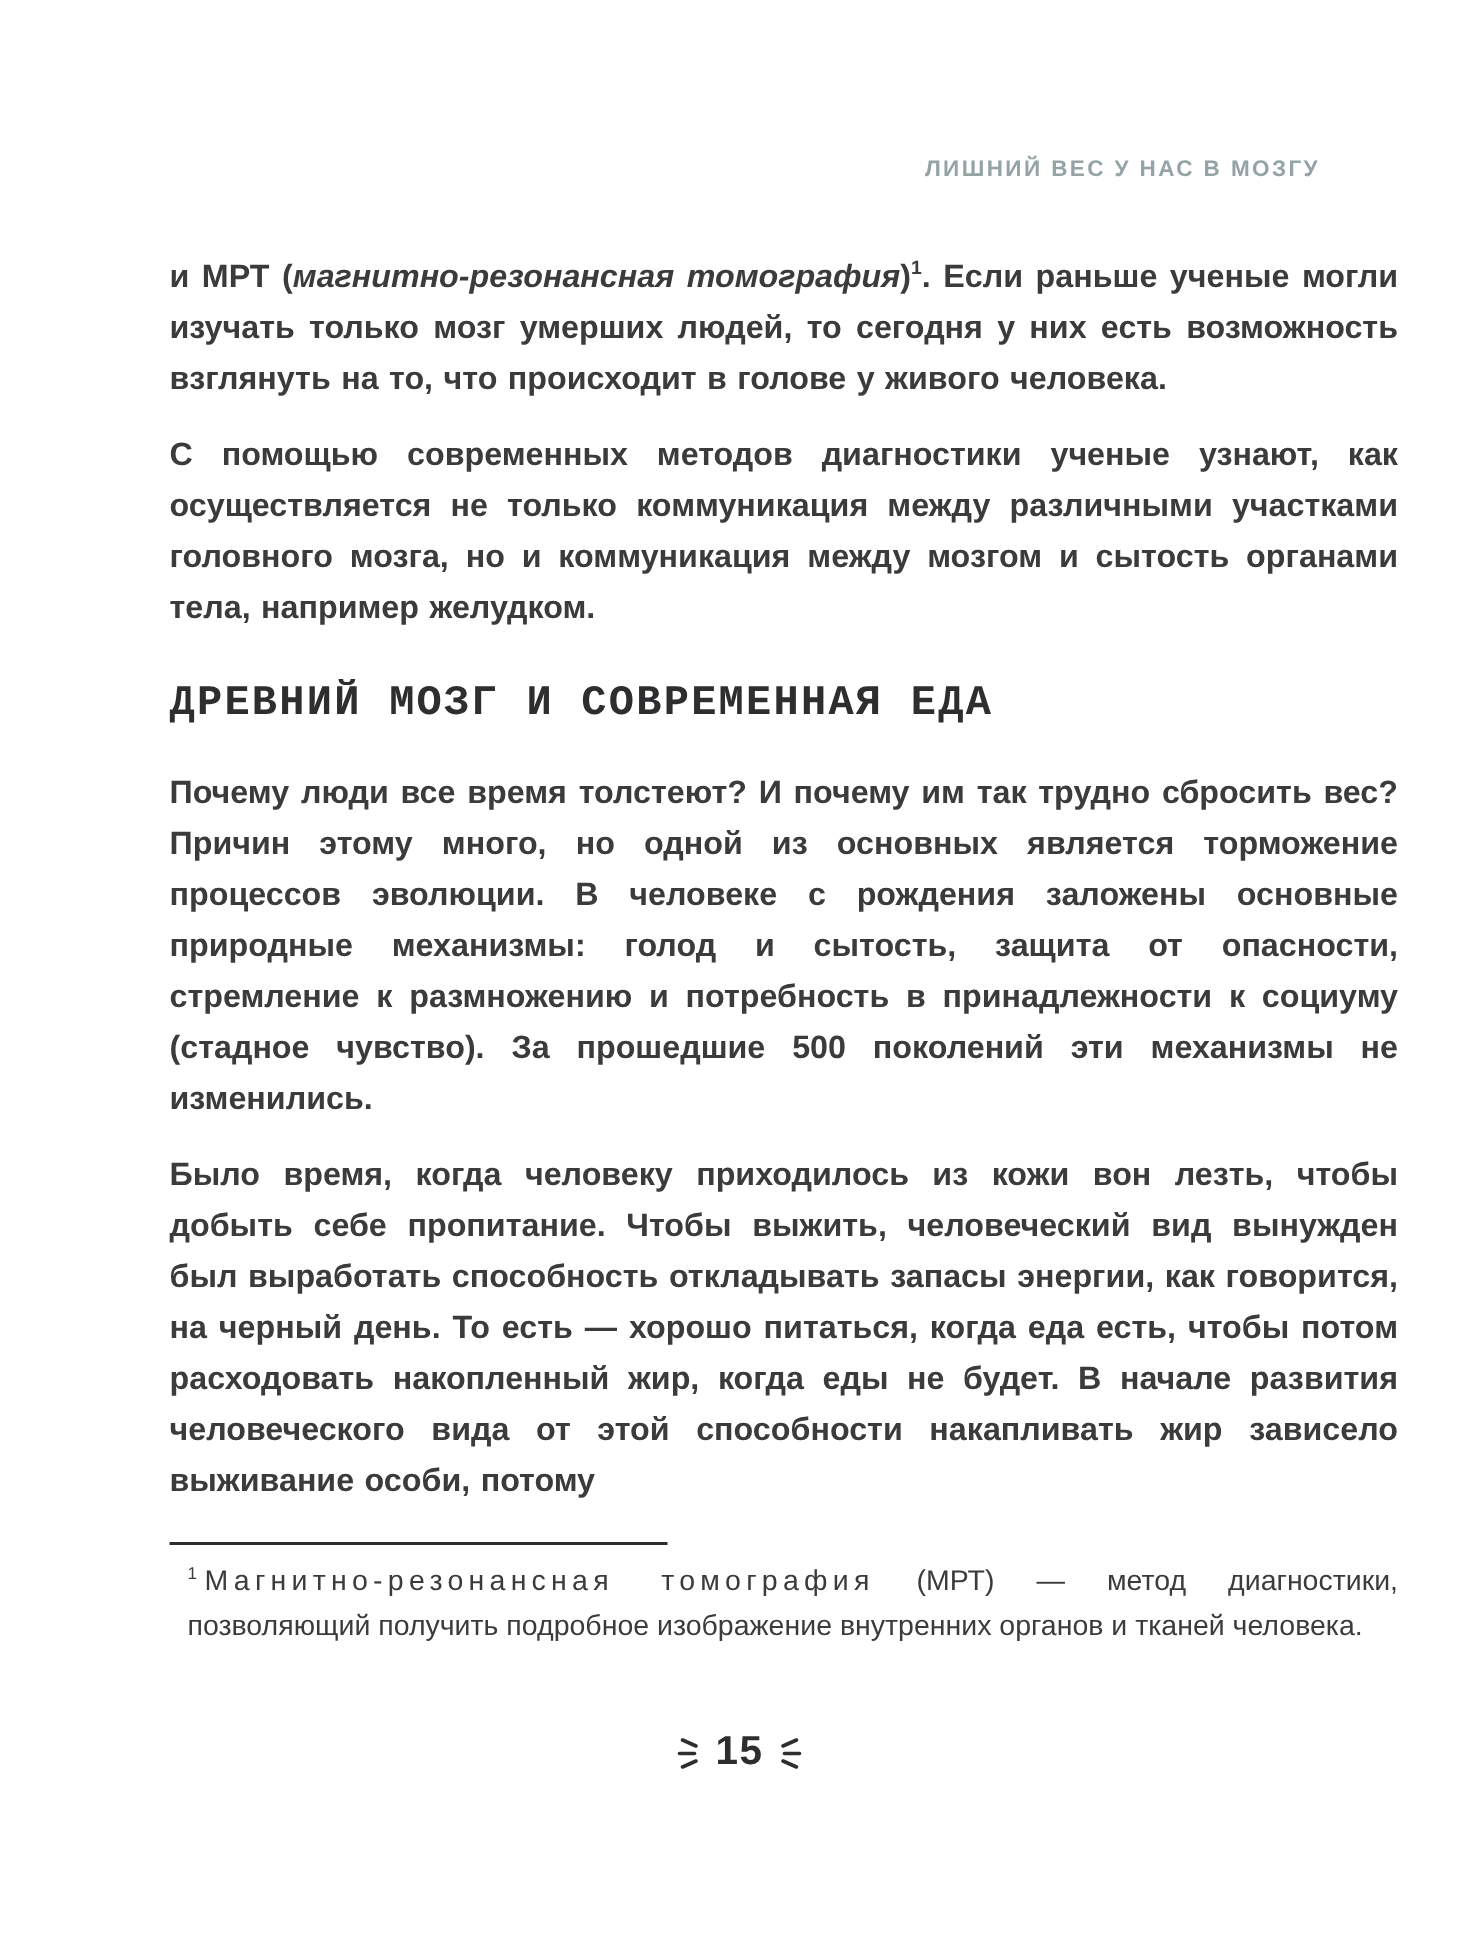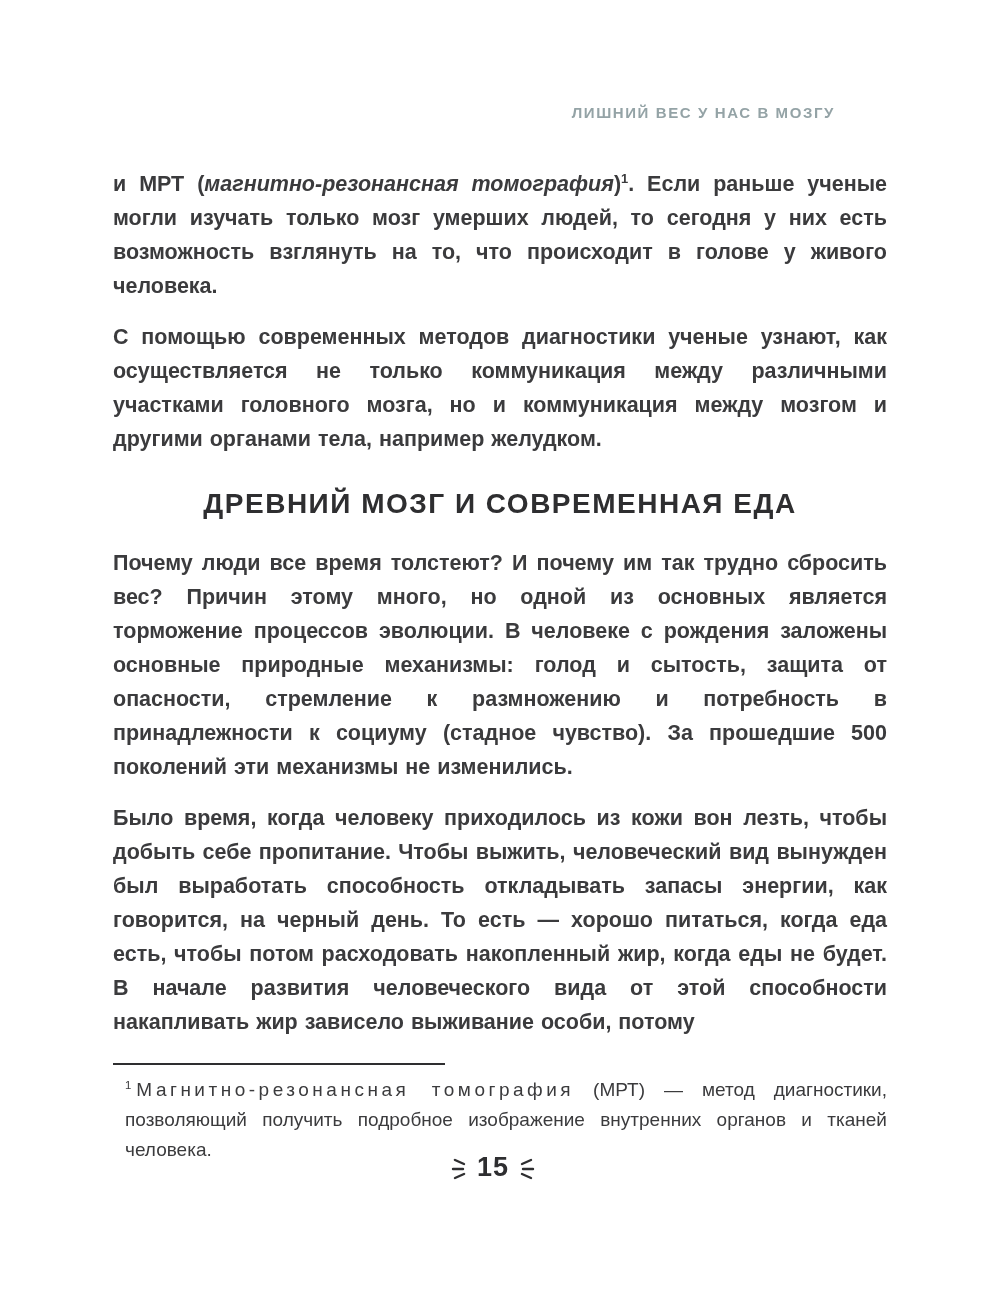--- a/index.html
+++ b/index.html
@@ -7,21 +7,21 @@
   body {
     width: 986px;
     height: 1299px;
     font-family: "Liberation Sans", sans-serif;
     color: #3b3b3d;
     overflow: hidden;
   }
   .page {
     width: 986px;
     height: 1299px;
-    padding: 104px 99px 0 113px;
+    padding: 104px 54px 0 113px;
     position: relative;
   }
   .running-header {
     text-align: right;
     padding-right: 52px;
     font-weight: bold;
     font-size: 15px;
     letter-spacing: 1.6px;
     color: #94a3a6;
     text-transform: uppercase;
@@ -35,26 +35,26 @@
     word-spacing: 1px;
     font-weight: bold;
   }
   .body-para em { font-style: italic; }
   sup.fn-ref {
     font-size: 60%;
     vertical-align: super;
     line-height: 0;
   }
   .section-heading {
-    text-align: center;
     font-weight: bold;
     font-size: 28px;
     letter-spacing: 1.5px;
     color: #2e2e30;
     margin: 32px 0 26px 0;
+    font-family: Liberation Mono, monospace;
   }
   .footnote-block {
     margin-top: 24px;
   }
   .footnote-divider {
     width: 332px;
     height: 0;
     border: none;
     border-top: 2px solid #2e2e30;
     margin: 0 0 10px 0;
@@ -89,21 +89,21 @@
 </style>
 </head>
 <body>
 
 <div class="page">
 
   <div class="running-header">ЛИШНИЙ ВЕС У НАС В МОЗГУ</div>
 
   <p class="body-para"><span>и МРТ (</span><em>магнитно-резонансная томография</em><span>)</span><sup class="fn-ref">1</sup><span>. Если раньше ученые могли изучать только мозг умерших людей, то сегодня у них есть возможность взглянуть на то, что происходит в голове у живого человека.</span></p>
 
-  <p class="body-para">С помощью современных методов диагностики ученые узнают, как осуществляется не только коммуникация между различными участками головного мозга, но и коммуникация между мозгом и другими органами тела, например желудком.</p>
+  <p class="body-para">С помощью современных методов диагностики ученые узнают, как осуществляется не только коммуникация между различными участками головного мозга, но и коммуникация между мозгом и сытость органами тела, например желудком.</p>
 
   <h2 class="section-heading">ДРЕВНИЙ МОЗГ И СОВРЕМЕННАЯ ЕДА</h2>
 
   <p class="body-para">Почему люди все время толстеют? И почему им так трудно сбросить вес? Причин этому много, но одной из основных является торможение процессов эволюции. В человеке с рождения заложены основные природные механизмы: голод и сытость, защита от опасности, стремление к размножению и потребность в принадлежности к социуму (стадное чувство). За прошедшие 500 поколений эти механизмы не изменились.</p>
 
   <p class="body-para">Было время, когда человеку приходилось из кожи вон лезть, чтобы добыть себе пропитание. Чтобы выжить, человеческий вид вынужден был выработать способность откладывать запасы энергии, как говорится, на черный день. То есть — хорошо питаться, когда еда есть, чтобы потом расходовать накопленный жир, когда еды не будет. В начале развития человеческого вида от этой способности накапливать жир зависело выживание особи, потому</p>
 
   <div class="footnote-block">
     <hr class="footnote-divider">
     <p class="footnote-text"><sup class="fn-ref">1</sup><span class="footnote-term">Магнитно-резонансная томография</span><span> (МРТ) — метод диагностики, позволяющий получить подробное изображение внутренних органов и тканей человека.</span></p>

